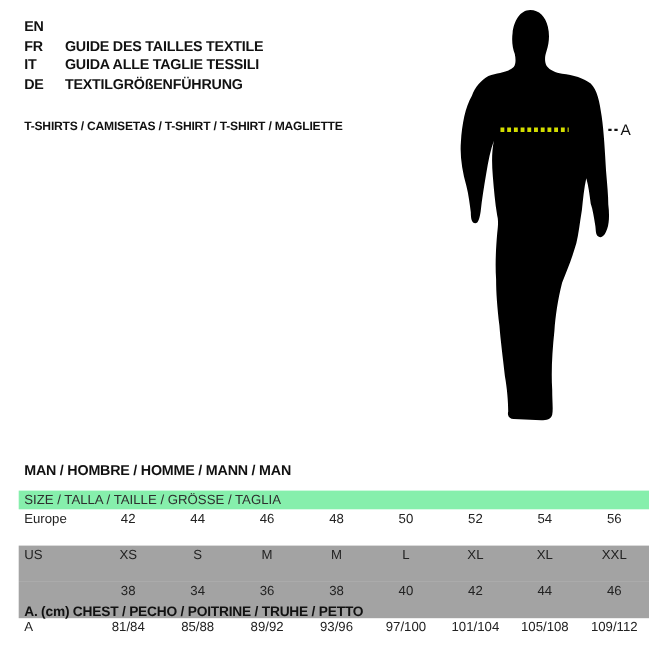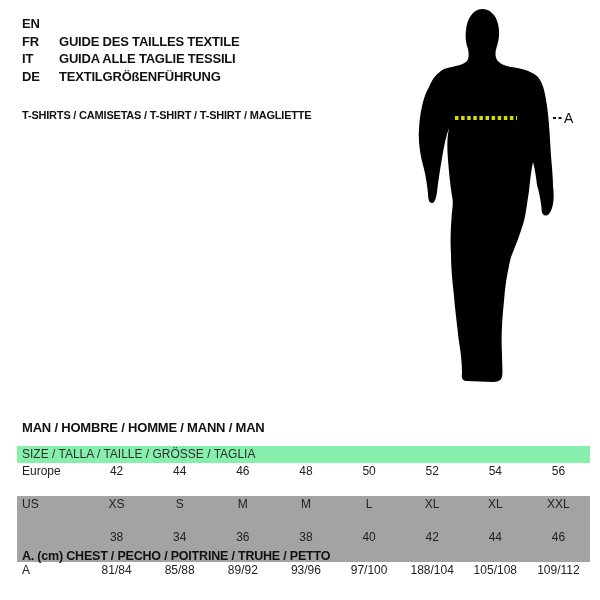--- a/index.html
+++ b/index.html
@@ -135,19 +135,19 @@
     <span class="t-cell">46</span>
   </div>
 
   <div class="t-row">
     <span class="t-label">A</span>
     <span class="t-cell">81/84</span>
     <span class="t-cell">85/88</span>
     <span class="t-cell">89/92</span>
     <span class="t-cell">93/96</span>
     <span class="t-cell">97/100</span>
-    <span class="t-cell">188/104</span>
+    <span class="t-cell">101/104</span>
     <span class="t-cell">105/108</span>
     <span class="t-cell">109/112</span>
   </div>
 </div>
 
 <div class="abs footnote">A. (cm) CHEST / PECHO / POITRINE / TRUHE / PETTO</div>
 
 </body></html>

